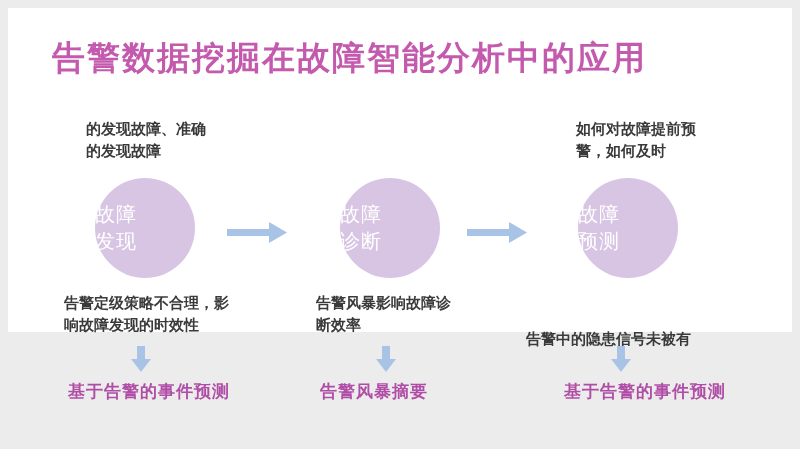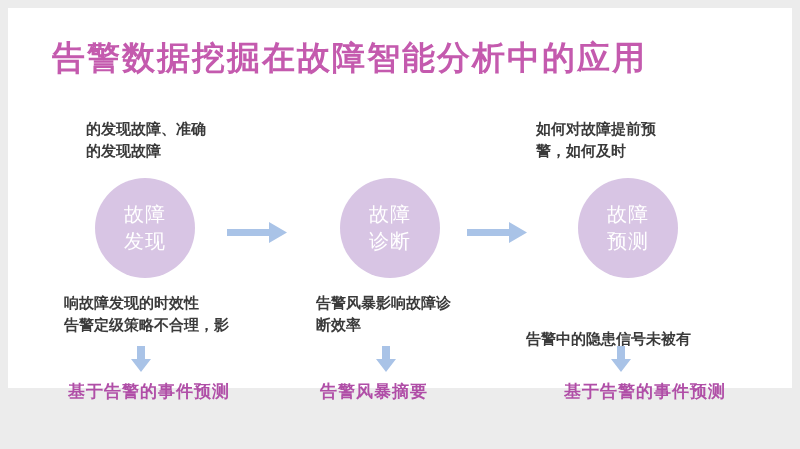--- a/index.html
+++ b/index.html
@@ -3,29 +3,29 @@
 <meta charset="utf-8">
 <style>
   :root{
     --page-bg:#ececec; --slide-bg:#ffffff; --title:#c45aae; --body-text:#3a3a3a;
     --circle-fill:#d8c5e4; --circle-text:#ffffff; --arrow:#a9c3e7; --solution:#b04ea7;
   }
   *{margin:0;padding:0;box-sizing:border-box;}
   html,body{width:800px;height:449px;overflow:hidden;}
   body{background:var(--page-bg);font-family:"Liberation Sans","DejaVu Sans",sans-serif;}
   .stage{position:relative;width:800px;height:449px;}
-  .slide{position:absolute;left:8px;top:8px;width:784px;height:380px;background:var(--slide-bg);}
+  .slide{position:absolute;left:8px;top:8px;width:784px;height:324px;background:var(--slide-bg);}
   .title{position:absolute;left:44px;top:28px;font-size:33px;font-weight:bold;
          letter-spacing:2px;color:var(--title);white-space:nowrap;}
   .question,.problem{position:absolute;font-size:15px;font-weight:600;line-height:22px;
          color:var(--body-text);white-space:nowrap;}
-  .q1{left:78px;top:110px;}  .q2{left:308px;top:110px;}  .q3{left:528px;top:110px;}
+  .q1{left:78px;top:110px;}  .q2{left:308px;top:110px;}  .q3{left:568px;top:110px;}
   .circle{position:absolute;top:170px;width:100px;height:100px;border-radius:50%;
           background:var(--circle-fill);display:flex;flex-direction:column;
-          align-items:center;justify-content:center;color:var(--circle-text);
+          align-items:flex-start;justify-content:center;color:var(--circle-text);
           font-size:20px;line-height:27px;letter-spacing:1px;}
   .c1{left:87px;} .c2{left:332px;} .c3{left:570px;}
   .arrow-right{position:absolute;top:213px;width:60px;height:23px;}
   .ar1{left:219px;} .ar2{left:459px;}
   .p1{left:56px;top:284px;} .p2{left:308px;top:284px;} .p3{left:518px;top:284px;margin-top:36px;}
   .arrow-down{position:absolute;top:338px;width:22px;height:27px;}
   .da1{left:122px;} .da2{left:367px;} .da3{left:602px;}
   .solution{position:absolute;top:372px;font-size:17px;font-weight:bold;
             letter-spacing:1px;color:var(--solution);white-space:nowrap;}
   .s1{left:60px;} .s2{left:312px;} .s3{left:556px;}
@@ -41,22 +41,22 @@
 
     <div class="question q1">
       <div>的发现故障、准确</div>
       <div>的发现故障</div>
     </div>
     <div class="circle c1">
       <span>故障</span>
       <span>发现</span>
     </div>
     <div class="problem p1">
+      <div>告警定级策略不合理，影</div>
       <div>响故障发现的时效性</div>
-      <div>告警定级策略不合理，影</div>
     </div>
     <svg class="arrow-down da1" viewBox="0 0 22 27">
       <polygon points="7,0 15,0 15,13 21,13 11,26 1,13 7,13"></polygon>
     </svg>
     <div class="solution s1">基于告警的事件预测</div>
 
     <svg class="arrow-right ar1" viewBox="0 0 60 23">
       <polygon points="0,8 42,8 42,1 60,11.5 42,22 42,15 0,15"></polygon>
     </svg>
 

